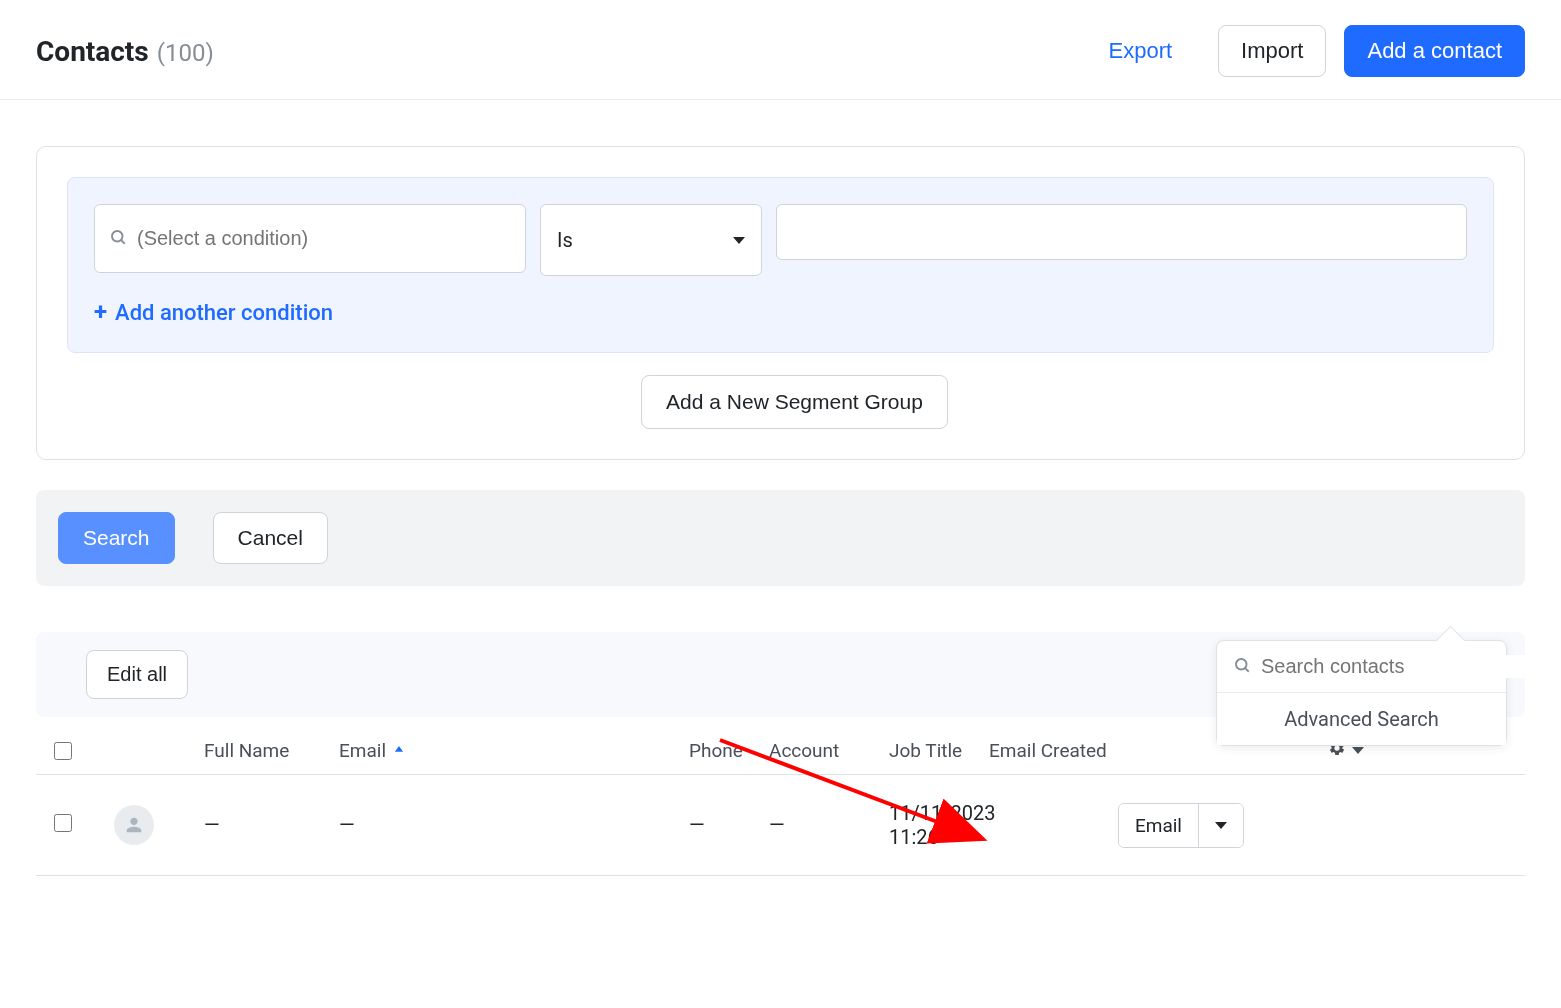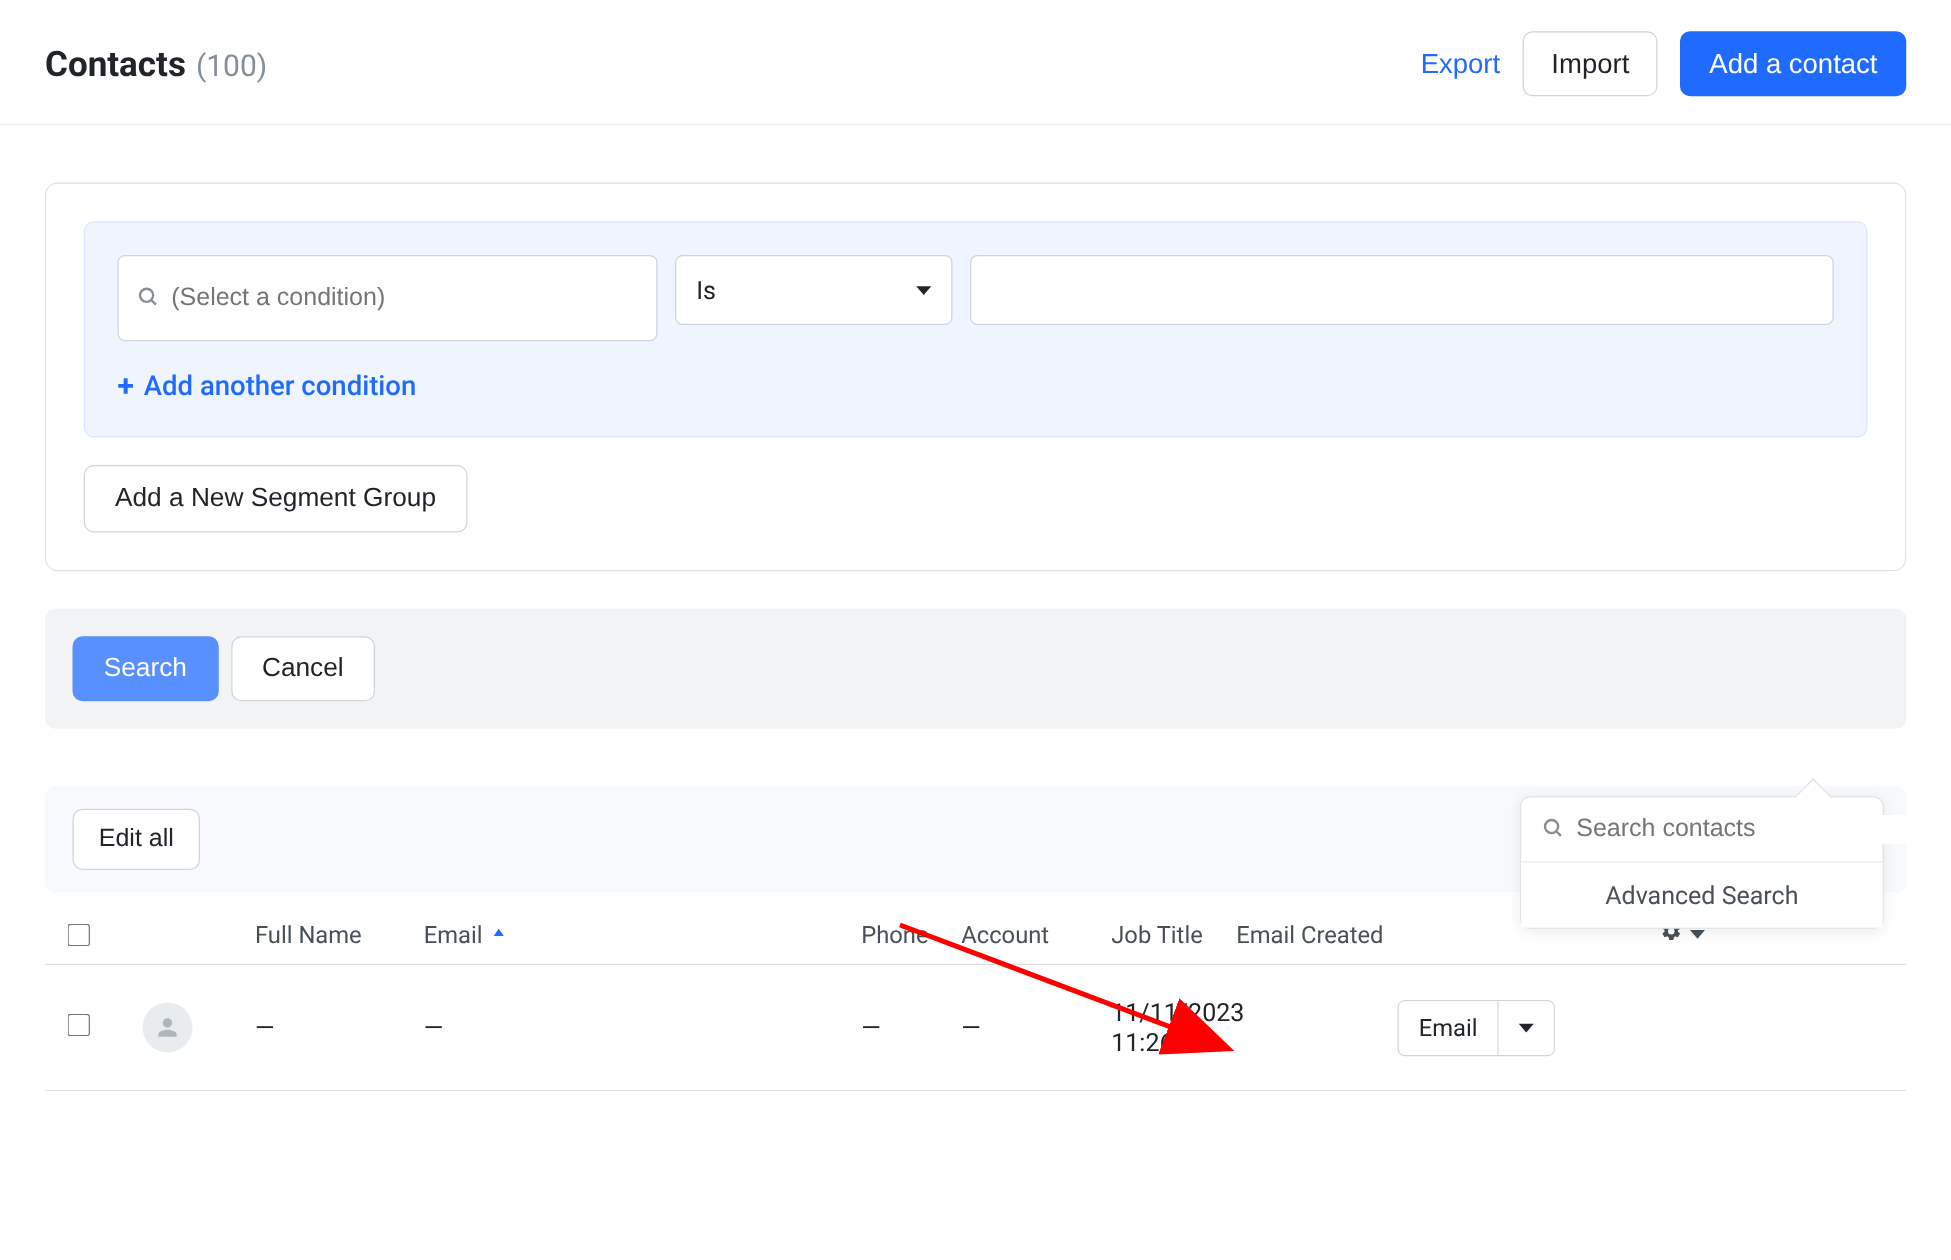--- a/index.html
+++ b/index.html
@@ -5,36 +5,36 @@
 * { box-sizing: border-box; margin: 0; padding: 0; }
 body { font-family: -apple-system, BlinkMacSystemFont, "Segoe UI", Roboto, Helvetica, Arial, sans-serif; background: #fff; color: #212529; }
 
 .header { display: flex; align-items: center; justify-content: space-between; padding: 25px 36px 22px; border-bottom: 1px solid #e9ecef; }
 .header-left { display: flex; align-items: baseline; gap: 8px; }
 .page-title { font-size: 28px; font-weight: 700; color: #212529; }
 .page-count { font-size: 24px; color: #868e96; font-weight: 400; }
 .header-right { display: flex; align-items: center; gap: 18px; }
 .link-btn { color: #1F6BFF; background: none; border: none; font-size: 22px; cursor: pointer; font-weight: 500; }
 .btn { padding: 12px 22px; border-radius: 8px; font-size: 22px; cursor: pointer; font-weight: 500; }
-.btn-outline { background: #fff; border: 1px solid #ced4da; color: #212529; }
+.btn-outline { background: #fff; border: 1px solid #ced4da; color: #212529; margin-left: 28px; }
 .btn-primary { background: #1F6BFF; border: 1px solid #1F6BFF; color: #fff; }
 .btn-primary-light { background: #5890FF; border: 1px solid #5890FF; color: #fff; }
 
 .content { padding: 46px 36px 0; position: relative; }
 .segment-panel { border: 1px solid #dee2e6; border-radius: 10px; padding: 30px; }
 .segment-group { background: #f0f4ff; border: 1px solid #dbe4ff; border-radius: 8px; padding: 26px; }
 .condition-row { display: flex; gap: 14px; }
 .cond-input { flex: 0 0 432px; background: #fff; border: 1px solid #ced4da; border-radius: 6px; height: 69px; display: flex; align-items: center; padding: 0 14px; gap: 10px; }
 .cond-input .search-ic { color: #868e96; }
 .cond-input input { border: none; outline: none; flex: 1; font-size: 20px; color: #495057; }
-.cond-op { flex: 0 0 222px; background: #fff; border: 1px solid #ced4da; border-radius: 6px; height: 56px; display: flex; align-items: center; justify-content: space-between; padding: 0 16px; font-size: 20px; cursor: pointer; }
+.cond-op { flex: 0 0 222px; background: #fff; border: 1px solid #ced4da; border-radius: 6px; height: 72px; display: flex; align-items: center; justify-content: space-between; padding: 0 16px; font-size: 20px; cursor: pointer; }
 .cond-val { flex: 1; background: #fff; border: 1px solid #ced4da; border-radius: 6px; height: 56px; }
 .add-cond { display: flex; align-items: center; gap: 8px; color: #1F6BFF; font-size: 22px; font-weight: 500; cursor: pointer; margin-top: 22px; }
 .add-cond .plus { font-size: 24px; font-weight: 700; }
-.seg-group-btn { display: flex; justify-content: flex-start; margin-top: 22px; }
+.seg-group-btn { display: flex; justify-content: center; margin-top: 22px; }
 .seg-group-btn .btn { padding: 14px 24px; font-size: 21px; }
 
 .action-bar { background: #f1f3f5; border-radius: 8px; padding: 22px; margin-top: 30px; display: flex; gap: 10px; }
 .action-bar .btn { padding: 13px 24px; font-size: 21px; }
 
 .list-header { background: #f8f9fc; border-radius: 8px; padding: 18px 22px; margin-top: 46px; display: flex; align-items: center; position: relative; }
 .list-header .btn { padding: 12px 20px; font-size: 20px; }
 
 
 .search-popover { position: absolute; right: 18px; top: 8px; width: 291px; background: #fff; border: 1px solid #dee2e6; border-radius: 8px; box-shadow: 0 2px 10px rgba(0,0,0,0.08); overflow: visible; z-index: 10; }

